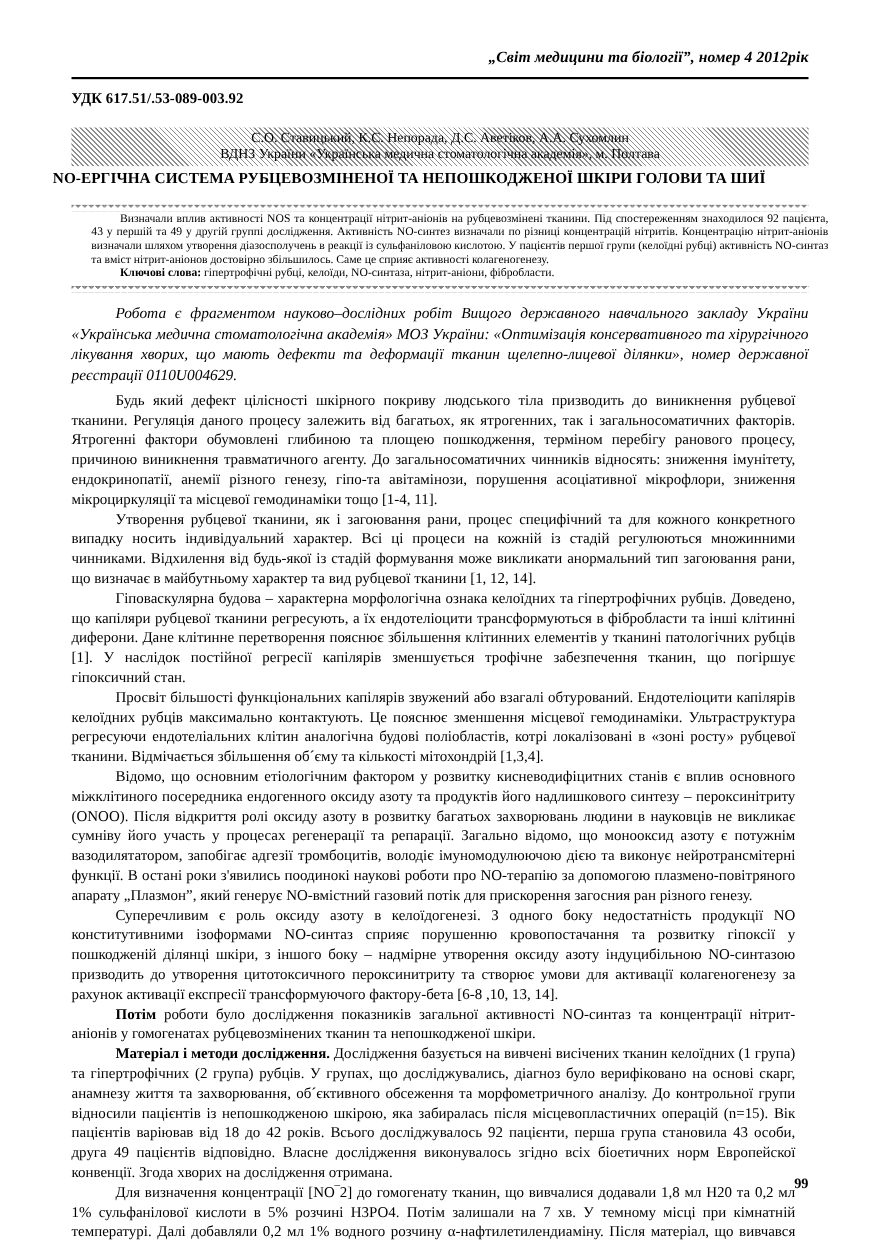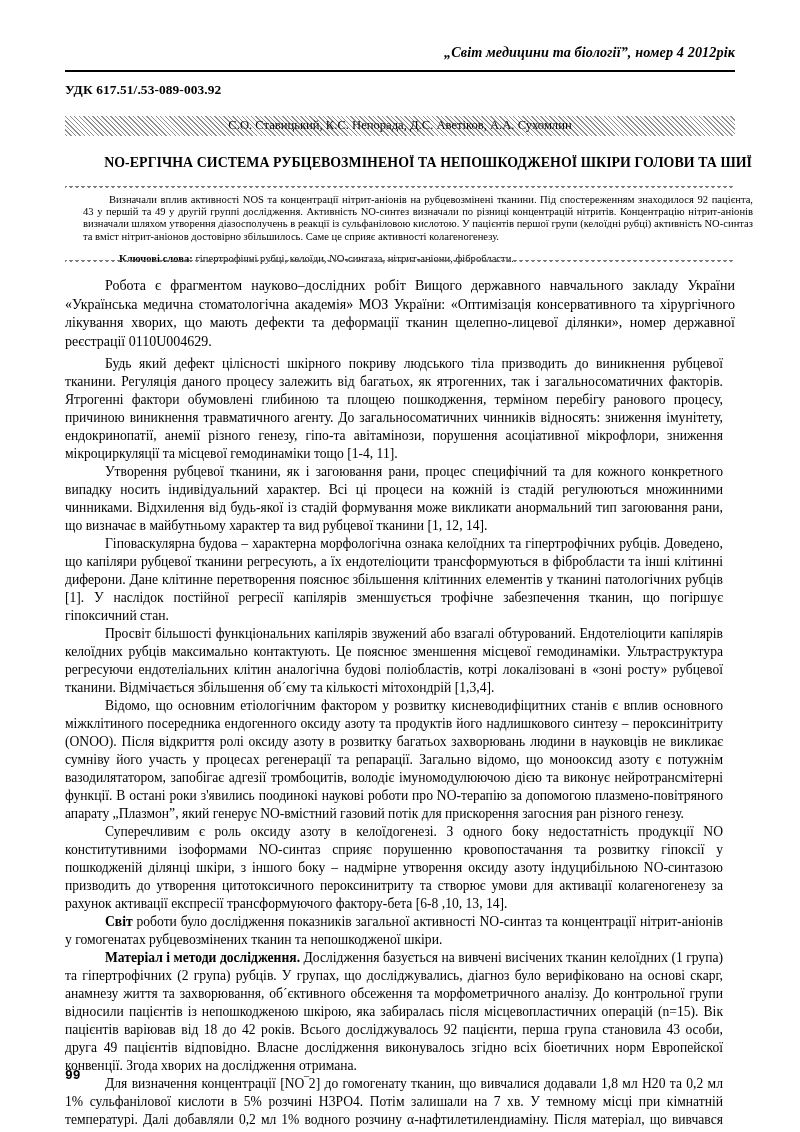--- a/index.html
+++ b/index.html
@@ -81,21 +81,21 @@
     letter-spacing: 0px;
     white-space: nowrap;
   }
 
   
   .article-title {
     position: absolute;
     top: 155px;
     left: 48px;
     width: 704px;
-    text-align: right;
+    text-align: left;
     font-weight: bold;
     font-size: 13.9px;
     letter-spacing: 0.05px;
   }
 
   
   .zigzag {
     position: absolute;
     left: 65px;
     width: 670px;
@@ -119,31 +119,32 @@
     font-size: 10.6px;
     line-height: 12.2px;
     text-align: justify;
     text-justify: inter-word;
   }
   .abstract p {
     margin: 0;
     text-indent: 26px;
   }
   .abstract .kw {
-    margin: 10px;
+    margin: 0;
     text-indent: 26px;
   }
   .abstract .kw b { font-weight: bold; }
 
   
   .fund-note {
     position: absolute;
     top: 277px;
     left: 65px;
     width: 670px;
+    font-style: italic;
     font-size: 14px;
     line-height: 18.5px;
     text-align: justify;
     text-justify: inter-word;
   }
   .fund-note p { margin: 0; text-indent: 40px; }
 
   
   .body-text {
     position: absolute;
@@ -160,39 +161,39 @@
     text-indent: 40px;
   }
   .body-text b { font-weight: bold; }
 
   
   .page-number {
     position: absolute;
     top: 1068px;
     left: 65px;
     width: 670px;
-    text-align: left;
+    text-align: right;
     font-size: 13px;
     font-weight: bold;
-    font-family: Liberation Mono, monospace;
   }
 </style>
 </head>
 <body>
 
 <div class="page">
 
   <div class="running-head">„Світ медицини та біології”, номер 4 2012рік</div>
 
   <div class="head-rule"></div>
 
   <div class="udk">УДК 617.51/.53-089-003.92</div>
 
   <div class="authors-band">
     <div class="line">С.О. Ставицький, К.С. Непорада, Д.С. Аветіков, А.А. Сухомлин</div>
+    <div class="line">ВДНЗ України «Українська медична стоматологічна академія», м. Полтава</div>
   </div>
 
   <div class="article-title">NO-ЕРГІЧНА СИСТЕМА РУБЦЕВОЗМІНЕНОЇ ТА НЕПОШКОДЖЕНОЇ ШКІРИ ГОЛОВИ ТА ШИЇ</div>
 
   <div class="zigzag top"></div>
 
   <div class="abstract">
     <p>Визначали  вплив активності NOS та концентрації  нітрит-аніонів на рубцевозмінені  тканини.  Під спостереженням знаходилося 92 пацієнта, 43 у першій та 49 у другій группі дослідження. Активність NO-синтез визначали по різниці концентрацій нітритів. Концентрацію нітрит-аніонів визначали шляхом утворення діазосполучень в реакції із сульфаніловою кислотою. У пацієнтів першої групи (келоїдні рубці) активність NO-синтаз та вміст нітрит-аніонов достовірно збільшилось. Саме це сприяє активності колагеногенезу.</p>
     <p class="kw"><b>Ключові слова:</b><span> гіпертрофічні рубці, келоїди, NO-синтаза, нітрит-аніони, фібробласти.</span></p>
   </div>
@@ -203,20 +204,20 @@
     <p>Робота є фрагментом науково–дослідних робіт Вищого державного навчального закладу України «Українська медична стоматологічна академія» МОЗ України: «Оптимізація консервативного та хірургічного лікування хворих, що мають дефекти та деформації тканин щелепно-лицевої ділянки», номер державної реєстрації 0110U004629.</p>
   </div>
 
   <div class="body-text">
       <p><span>Будь який дефект цілісності шкірного покриву людського тіла призводить до виникнення рубцевої тканини. Регуляція даного процесу залежить від багатьох, як ятрогенних, так і загальносоматичних факторів. Ятрогенні фактори обумовлені глибиною та площею пошкодження, терміном перебігу ранового процесу, причиною виникнення травматичного агенту. До загальносоматичних чинників відносять: зниження імунітету, ендокринопатії, анемії різного генезу, гіпо-та авітамінози, порушення асоціативної мікрофлори, зниження мікроциркуляції та місцевої гемодинаміки тощо [1-4, 11].</span></p>
       <p><span>Утворення рубцевої тканини, як і загоювання рани,  процес специфічний та для кожного конкретного випадку носить індивідуальний характер. Всі ці процеси на кожній із стадій регулюються множинними чинниками. Відхилення від будь-якої із стадій формування може викликати анормальний тип загоювання рани, що визначає в майбутньому характер та вид рубцевої тканини [1, 12, 14].</span></p>
       <p><span>Гіповаскулярна будова – характерна морфологічна ознака келоїдних та гіпертрофічних рубців. Доведено, що капіляри рубцевої тканини регресують, а їх ендотеліоцити трансформуються в фібробласти та інші клітинні диферони. Дане клітинне перетворення пояснює збільшення клітинних елементів у тканині патологічних рубців [1]. У наслідок постійної регресії капілярів зменшується трофічне забезпечення тканин, що погіршує гіпоксичний стан.</span></p>
       <p><span>Просвіт більшості функціональних капілярів звужений або взагалі обтурований. Ендотеліоцити капілярів келоїдних рубців максимально контактують. Це пояснює зменшення місцевої гемодинаміки. Ультраструктура регресуючи ендотеліальних клітин аналогічна будові поліобластів, котрі локалізовані в «зоні росту» рубцевої тканини. Відмічається збільшення об´єму та кількості мітохондрій [1,3,4].</span></p>
       <p><span>Відомо, що основним етіологічним фактором у розвитку кисневодифіцитних станів є вплив основного міжклітиного посередника ендогенного оксиду азоту та продуктів його надлишкового синтезу – пероксинітриту (ОNOO). Після відкриття ролі оксиду азоту в розвитку багатьох захворювань людини в науковців не викликає сумніву його участь у процесах регенерації та репарації. Загально відомо, що монооксид азоту є потужнім вазодилятатором, запобігає адгезії тромбоцитів, володіє імуномодулюючою дією та виконує нейротрансмітерні функції. В остані роки з'явились поодинокі наукові роботи про NO-терапію за допомогою плазмено-повітряного апарату „Плазмон”, який генерує NO-вмістний газовий потік для прискорення загосния ран різного генезу.</span></p>
       <p><span>Суперечливим є роль оксиду азоту в келоїдогенезі. З одного боку недостатність продукції NO конститутивними ізоформами NO-синтаз сприяє порушенню кровопостачання та розвитку гіпоксії у пошкодженій ділянці шкіри, з іншого боку – надмірне утворення оксиду азоту індуцибільною NO-синтазою призводить до утворення цитотоксичного пероксинитриту та створює умови для активації колагеногенезу за рахунок активації експресії трансформуючого фактору-бета [6-8 ,10, 13, 14].</span></p>
-      <p><b>Світ</b><span> роботи було дослідження показників загальної активності NO-синтаз та концентрації нітрит-аніонів у гомогенатах рубцевозмінених тканин та непошкодженої шкіри.</span></p>
+      <p><b>Потім</b><span> роботи було дослідження показників загальної активності NO-синтаз та концентрації нітрит-аніонів у гомогенатах рубцевозмінених тканин та непошкодженої шкіри.</span></p>
       <p><b>Матеріал і методи дослідження.</b><span> Дослідження базується на вивчені висічених тканин келоїдних (1 група) та гіпертрофічних (2 група) рубців. У групах, що досліджувались, діагноз було верифіковано на основі скарг, анамнезу життя та захворювання, об´єктивного обсеження та морфометричного аналізу. До контрольної групи відносили пацієнтів із непошкодженою шкірою, яка забиралась після місцевопластичних операцій (n=15). Вік пацієнтів варіював від 18 до 42 років. Всього досліджувалось 92 пацієнти, перша група становила 43 особи, друга 49 пацієнтів відповідно. Власне дослідження виконувалось згідно всіх біоетичних норм Европейскої конвенції. Згода хворих на дослідження отримана.</span></p>
       <p><span>Для визначення концентрації [NO‾2] до гомогенату тканин, що вивчалися додавали 1,8 мл Н20 та 0,2 мл 1% сульфанілової кислоти в 5% розчині Н3РО4. Потім залишали на 7 хв. У темному місці при кімнатній температурі. Далі добавляли 0,2 мл 1% водного розчину α-нафтилетилендиаміну. Після матеріал, що вивчався перемішувався та залишався в темному місці при кімнатній температурі на 10 хв. По завершенню проводили калібровку NaNO2 різними концентраціями, при довжині хвилі (λ=539 нм.)</span></p>
     </div>
 
   <div class="page-number">99</div>
 
 </div>
 
 </body></html>

